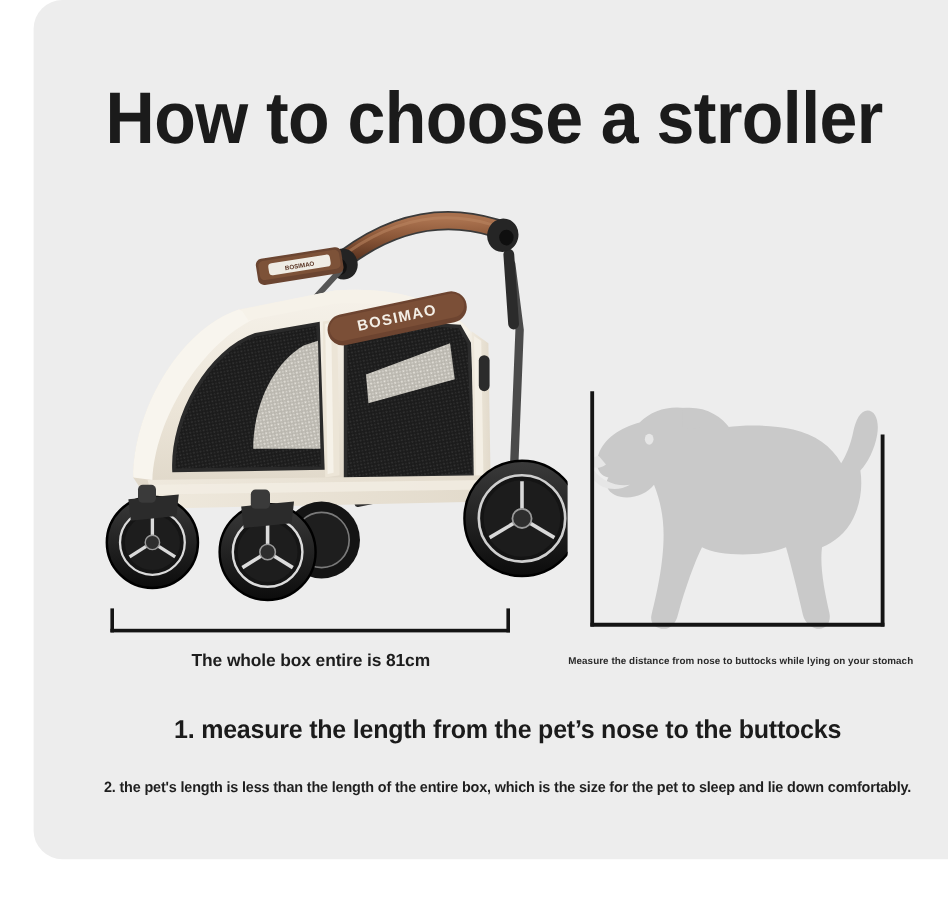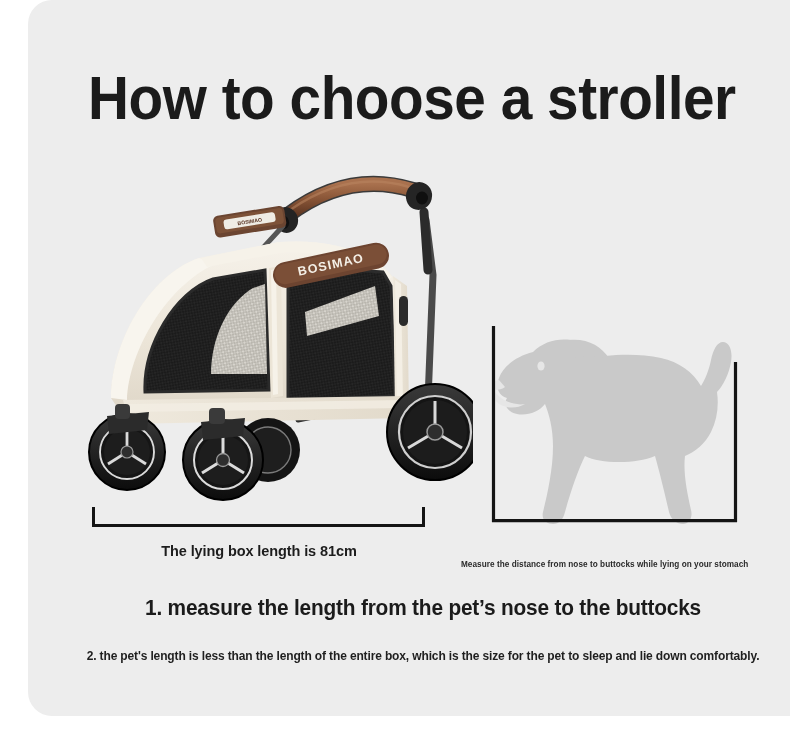--- a/index.html
+++ b/index.html
@@ -98,23 +98,23 @@
     width: 330px;
     text-align: center;
     font-size: 14.5px;
     font-weight: 700;
     color: #1d1d1d;
     letter-spacing: -0.1px;
   }
   .cap-right {
     position: absolute;
     left: 433px;
-    top: 560px;
+    top: 546px;
     width: 300px;
-    text-align: left;
+    text-align: right;
     font-size: 8.2px;
     font-weight: 700;
     color: #2a2a2a;
     letter-spacing: 0.05px;
   }
   .line1 {
     position: absolute;
     left: 0;
     top: 596px;
     width: 790px;
@@ -349,21 +349,21 @@
         </g>
       </svg>
     </div>
 
     <div class="bracket-left">
       <div class="tick l"></div>
       <div class="bar"></div>
       <div class="tick r"></div>
     </div>
 
-    <div class="cap-left">The lying box length is 81cm</div>
+    <div class="cap-left">The whole box entire is 81cm</div>
 
     <div class="cap-right">Measure the distance from nose to buttocks while lying on your stomach</div>
 
     <div class="line1">1. measure the length from the pet’s nose to the buttocks</div>
 
     <div class="line2">2. the pet's length is less than the length of the entire box, which is the size for the pet to sleep and lie down comfortably.</div>
 
   </div>
 </div>
 

